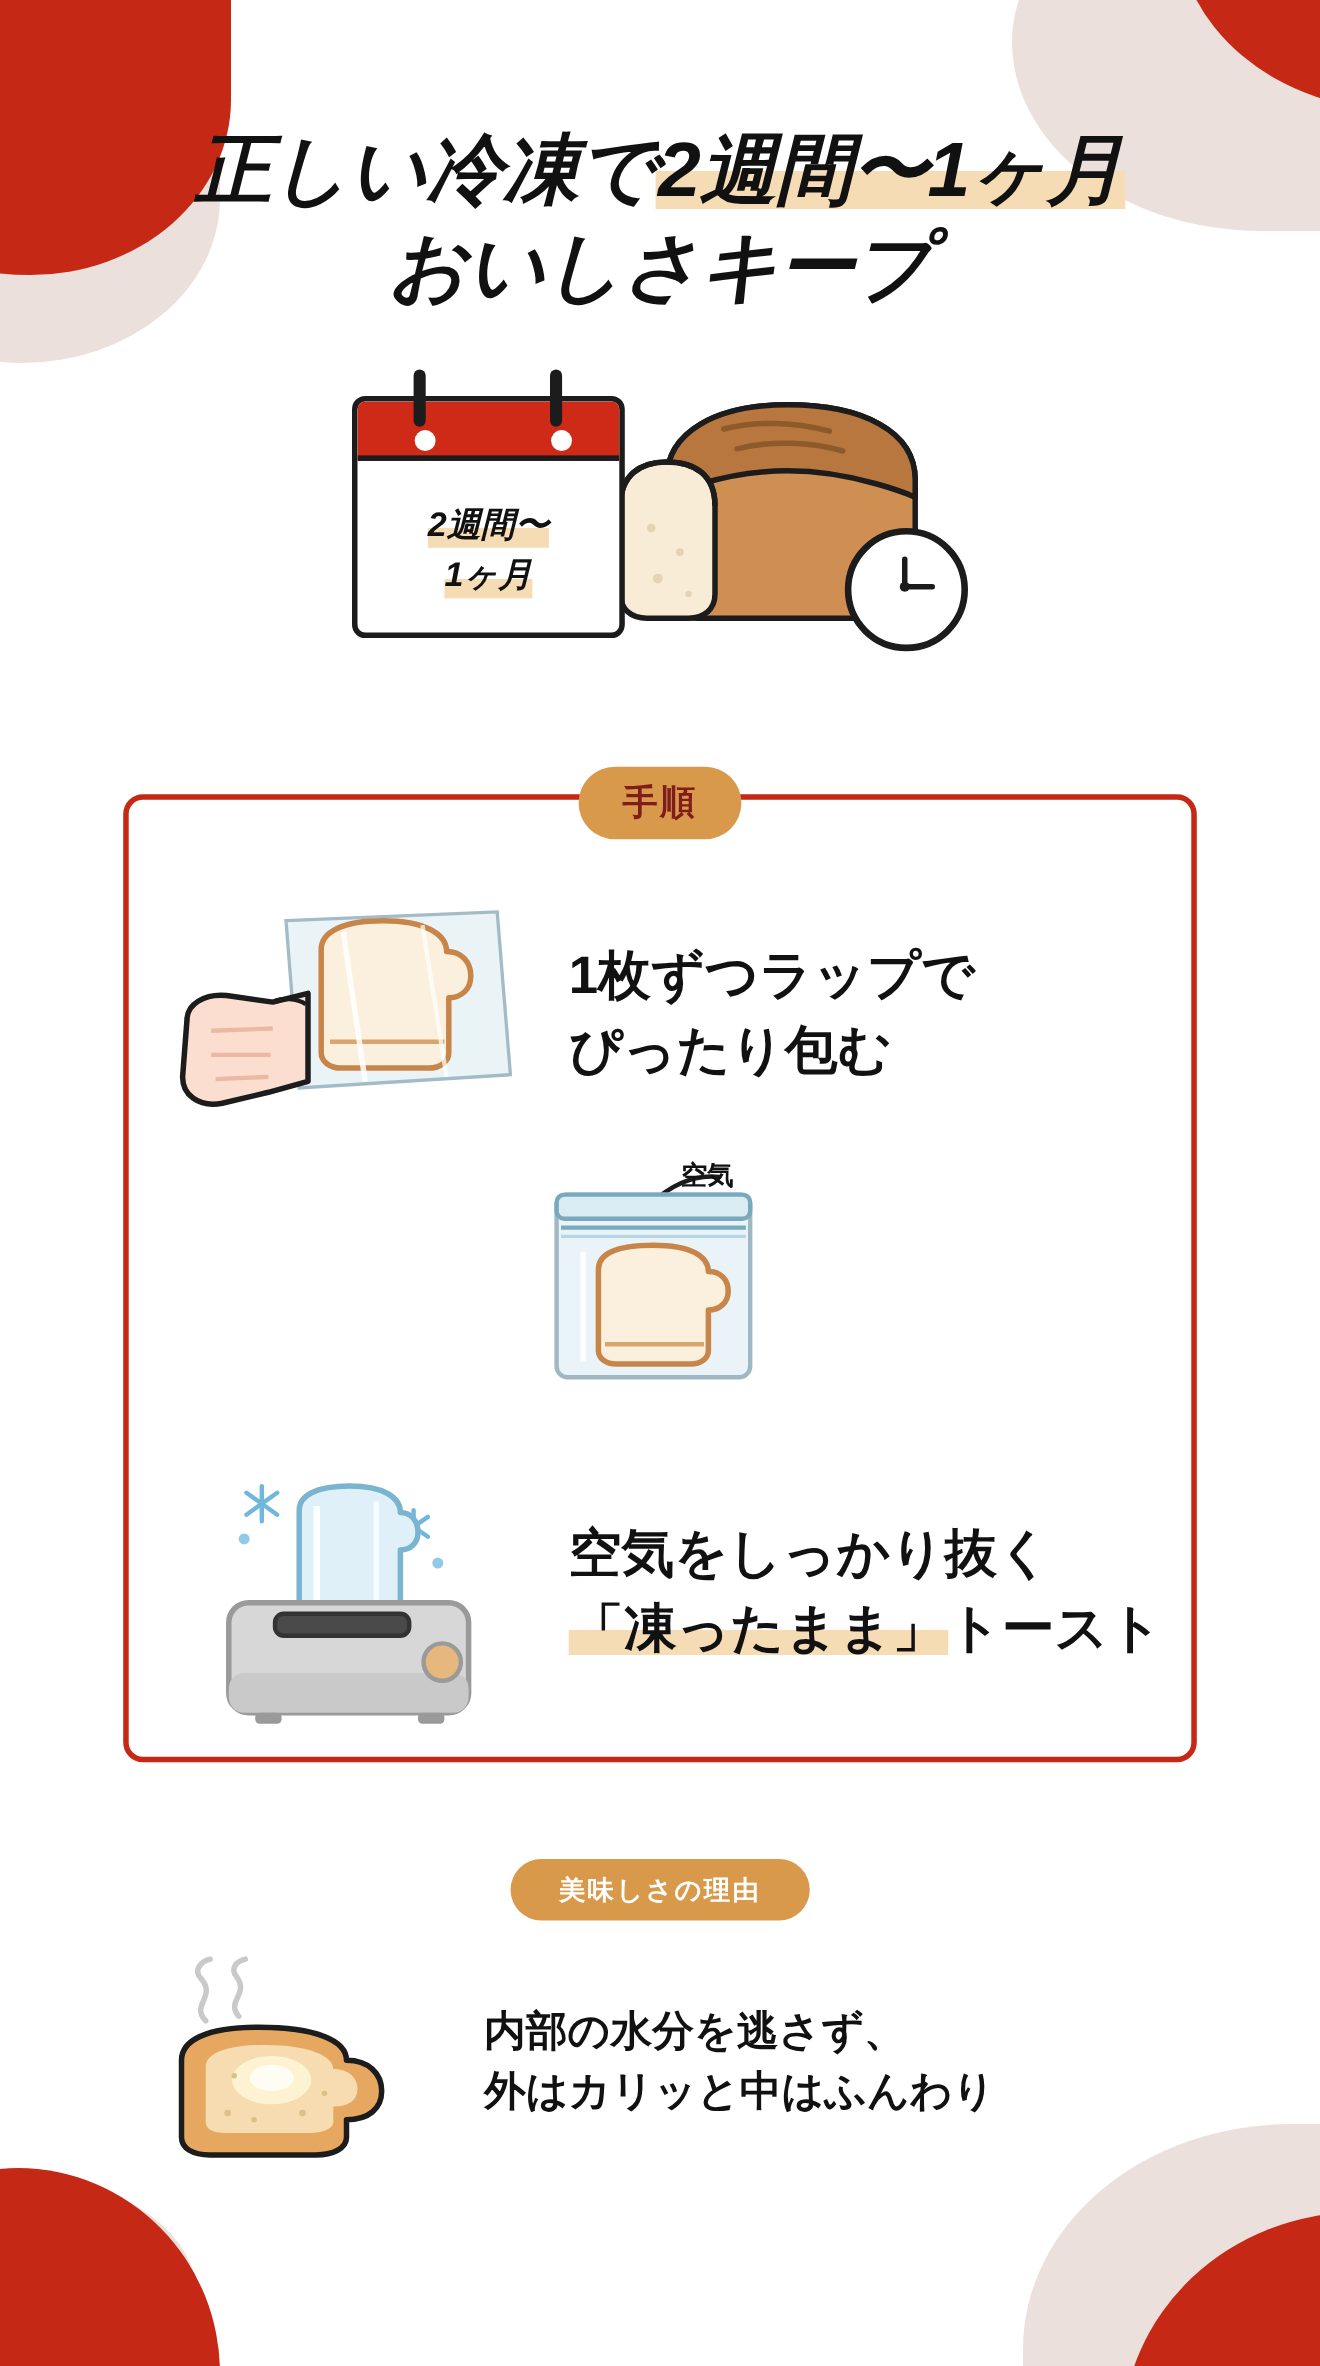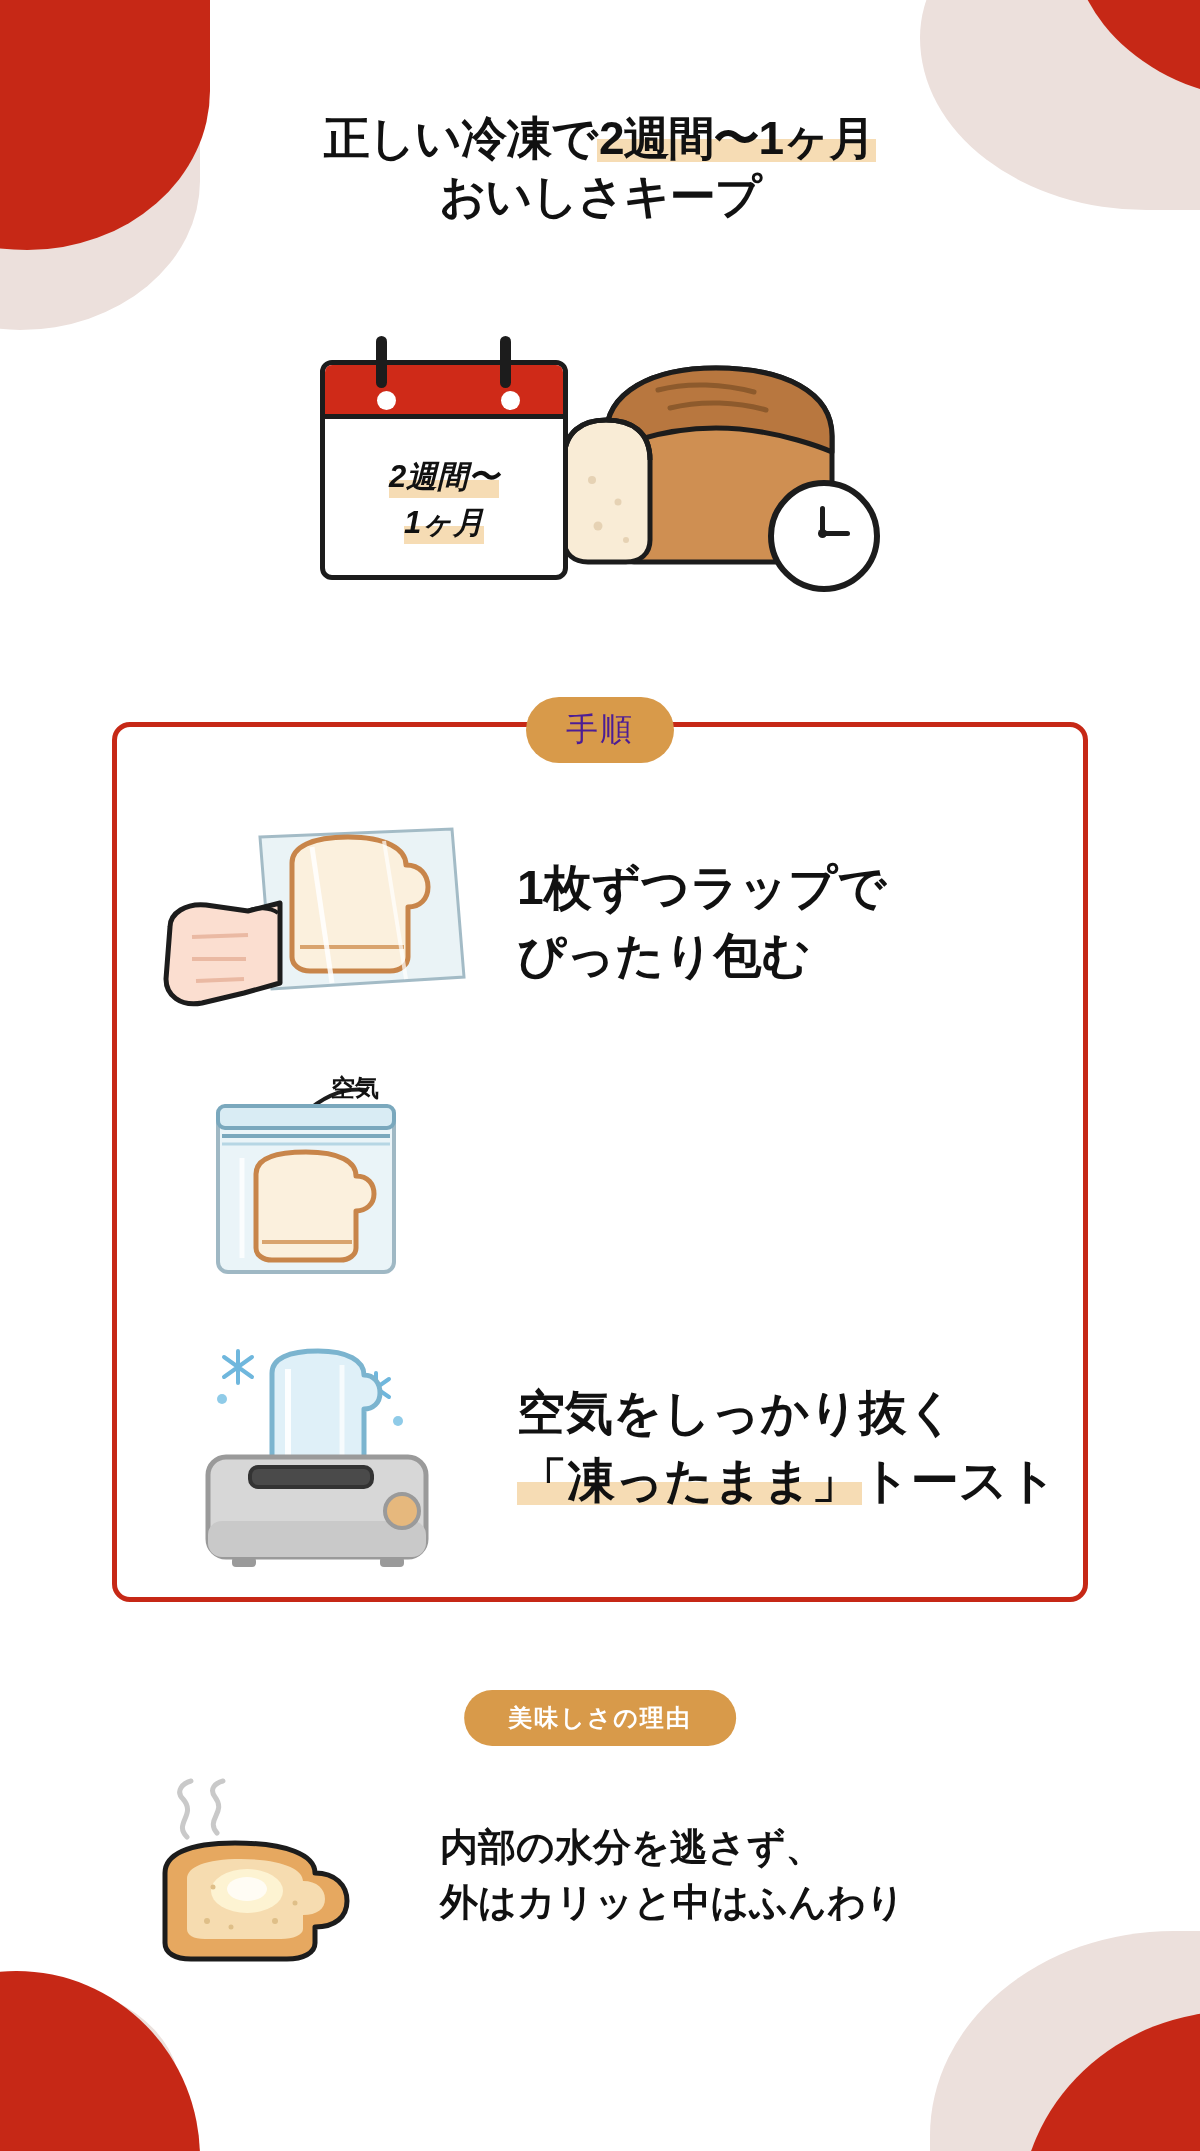--- a/index.html
+++ b/index.html
@@ -56,26 +56,27 @@
 
   
   .page { position: relative; z-index: 5; width: 1200px; height: 2151px; }
 
   
   .title-block {
     position: absolute; top: 110px; left: 0; width: 1200px;
     text-align: center;
   }
   .title-line {
-    font-size: 46px;
+    font-size: 70px;
     font-weight: 700;
     letter-spacing: -1px;
     color: #111111;
     line-height: 1.26;
     white-space: nowrap;
+    font-style: italic;
   }
   .hl {
     background: linear-gradient(transparent 52%, #f6dcb4 52%, #f6dcb4 96%, transparent 96%);
     padding: 0 2px;
   }
 
   
   .hero {
     position: absolute; top: 330px; left: 0; width: 1200px; height: 280px;
   }
@@ -140,22 +141,22 @@
   .steps-card {
     position: absolute; left: 112px; top: 722px;
     width: 976px; height: 880px;
     border: 5px solid #c62816;
     border-radius: 18px;
     background: #ffffff;
   }
   .badge {
     position: absolute; top: -30px; left: 50%; transform: translateX(-50%);
     background: #d89a4a;
-    color: #4c1d95;
-    font-size: 32px; font-weight: 400;
+    color: #7f1d1d;
+    font-size: 32px; font-weight: 700;
     padding: 11px 40px;
     border-radius: 34px;
     white-space: nowrap;
     letter-spacing: 2px;
     text-align: center;
   }
   .step-row {
     position: absolute; left: 0; width: 976px;
     display: flex; align-items: center;
   }
@@ -274,21 +275,21 @@
           <path d="M40 152 L94 152" stroke="#eab9a3" stroke-width="4" fill="none"></path>
           <path d="M44 174 L92 172" stroke="#eab9a3" stroke-width="4" fill="none"></path>
         </svg>
       </div>
       <div class="step-text">
         <div>1枚ずつラップで</div>
         <div>ぴったり包む</div>
       </div>
     </div>
 
-    <div class="step-row" style="top:330px;height:250px;">
+    <div class="step-row" style="top:315px;height:250px;flex-direction:column;">
       <div class="step-fig">
         <span class="air-label" style="left:214px;top:10px;">空気</span>
         <svg width="330" height="240" viewBox="0 0 330 240">
 
           <path d="M152 52 C176 30 198 26 214 28" stroke="#1c1c1c" stroke-width="4" fill="none" stroke-linecap="round"></path>
 
           <rect x="66" y="44" width="176" height="166" rx="10" fill="#eaf4f8" stroke="#9fb8c4" stroke-width="4"></rect>
           <rect x="66" y="44" width="176" height="22" rx="7" fill="#d9ecf4" stroke="#7aa8bd" stroke-width="4"></rect>
           <path d="M70 74 L238 74" stroke="#7aa8bd" stroke-width="4"></path>
           <path d="M70 82 L238 82" stroke="#b6d6e4" stroke-width="3"></path>

